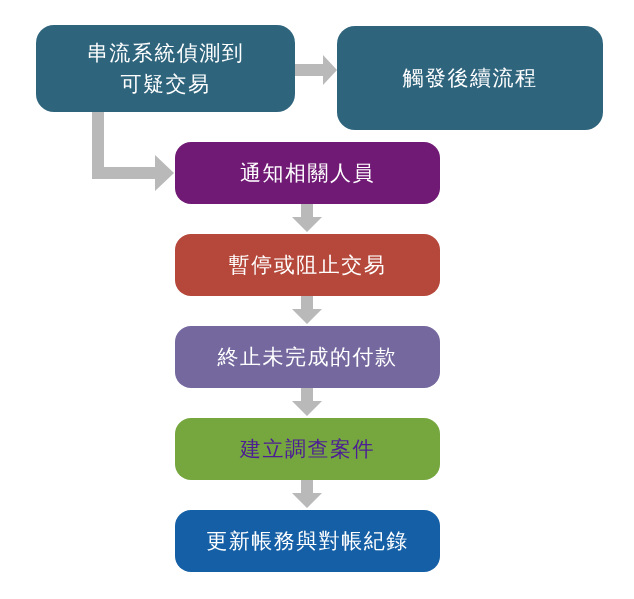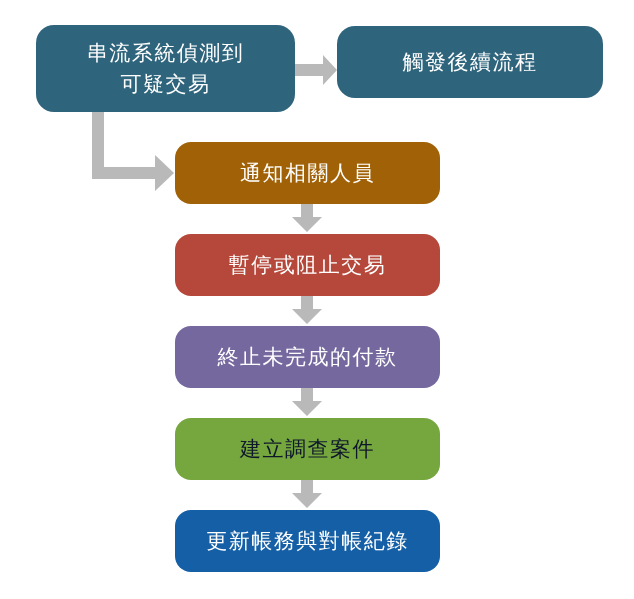--- a/index.html
+++ b/index.html
@@ -36,21 +36,21 @@
   }
   .node-label {
     color: #ffffff;
     font-size: 21px;
     letter-spacing: 1.5px;
     line-height: 1.45;
     white-space: pre-line;
     font-weight: 400;
   }
   .node-detect      { left: 36px;  top: 25px;  width: 259px; height: 87px; border-radius: 18px; }
-  .node-trigger     { left: 337px; top: 26px;  width: 266px; height: 72px; border-radius: 18px; font-family: Liberation Serif, serif; }
+  .node-trigger     { left: 337px; top: 26px;  width: 266px; height: 104px; border-radius: 18px; font-family: Liberation Serif, serif; }
   .node-notify      { left: 175px; top: 142px; width: 265px; height: 62px; }
   .node-halt        { left: 175px; top: 234px; width: 265px; height: 62px; }
   .node-terminate   { left: 175px; top: 326px; width: 265px; height: 62px; }
   .node-investigate { left: 175px; top: 418px; width: 265px; height: 62px; }
   .node-update      { left: 175px; top: 510px; width: 265px; height: 62px; justify-content: center; }
 </style>
 </head>
 <body style="background-color: rgb(255, 255, 255);">
 
 <div class="canvas">
@@ -66,33 +66,33 @@
 
   <div class="node node-detect" style="background-color: rgb(46, 100, 124);">
     <span class="node-label" style="color: rgb(255, 255, 255);">串流系統偵測到
 可疑交易</span>
   </div>
 
   <div class="node node-trigger" style="background-color: rgb(46, 100, 124);">
     <span class="node-label" style="color: rgb(255, 255, 255);">觸發後續流程</span>
   </div>
 
-  <div class="node node-notify" style="background-color: #a16207;">
+  <div class="node node-notify" style="background-color: #701a75;">
     <span class="node-label" style="color: rgb(255, 255, 255);">通知相關人員</span>
   </div>
 
   <div class="node node-halt" style="background-color: rgb(181, 72, 58);">
     <span class="node-label" style="color: rgb(255, 255, 255);">暫停或阻止交易</span>
   </div>
 
   <div class="node node-terminate" style="background-color: rgb(117, 104, 159);">
     <span class="node-label" style="color: rgb(255, 255, 255);">終止未完成的付款</span>
   </div>
 
   <div class="node node-investigate" style="background-color: rgb(118, 167, 63);">
-    <span class="node-label" style="color: #0f172a;">建立調查案件</span>
+    <span class="node-label" style="color: #4c1d95;">建立調查案件</span>
   </div>
 
   <div class="node node-update" style="background-color: rgb(20, 95, 165);">
     <span class="node-label" style="color: rgb(255, 255, 255);">更新帳務與對帳紀錄</span>
   </div>
 
 </div>
 
 </body></html>

